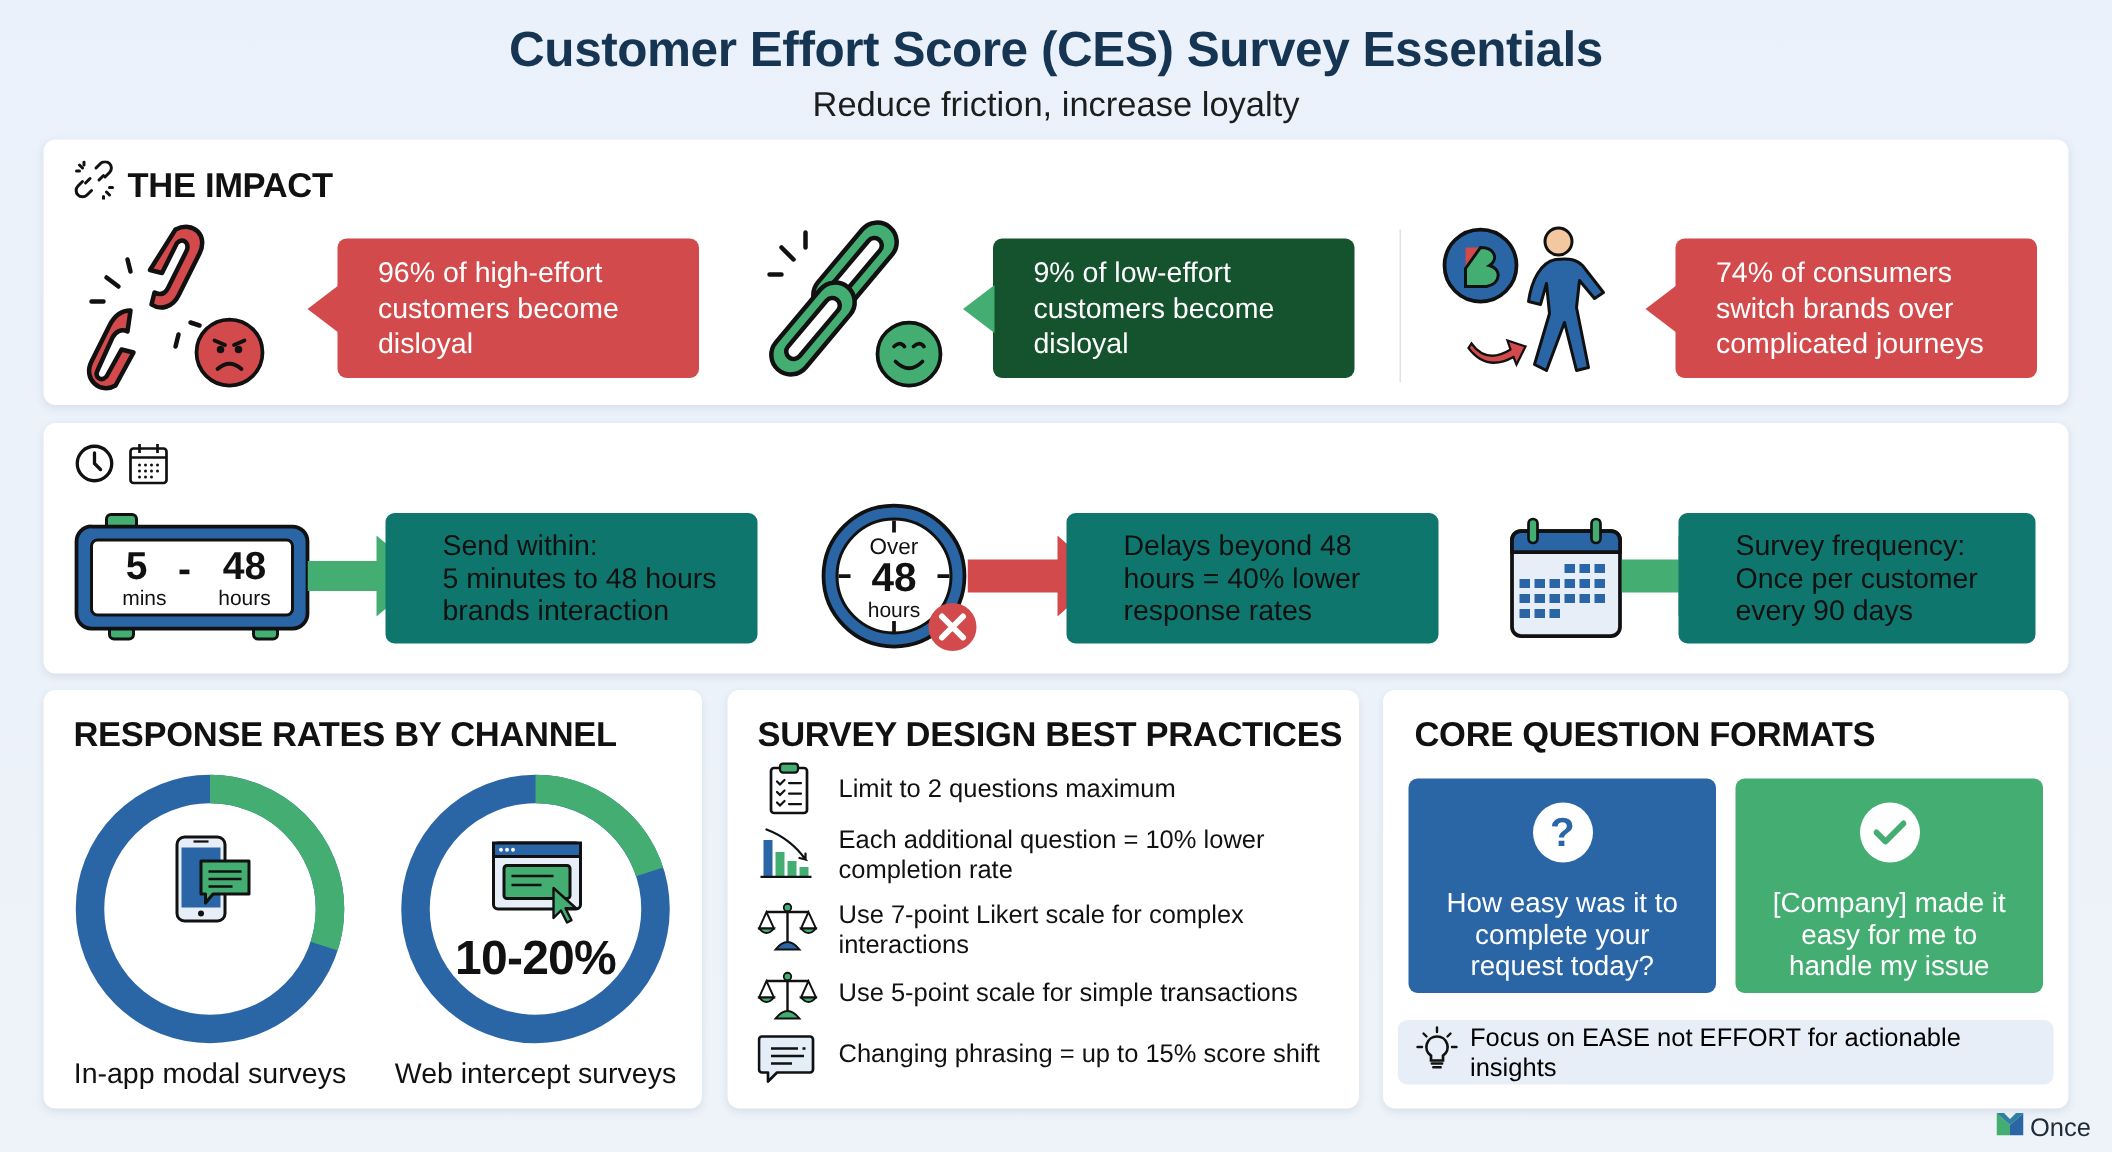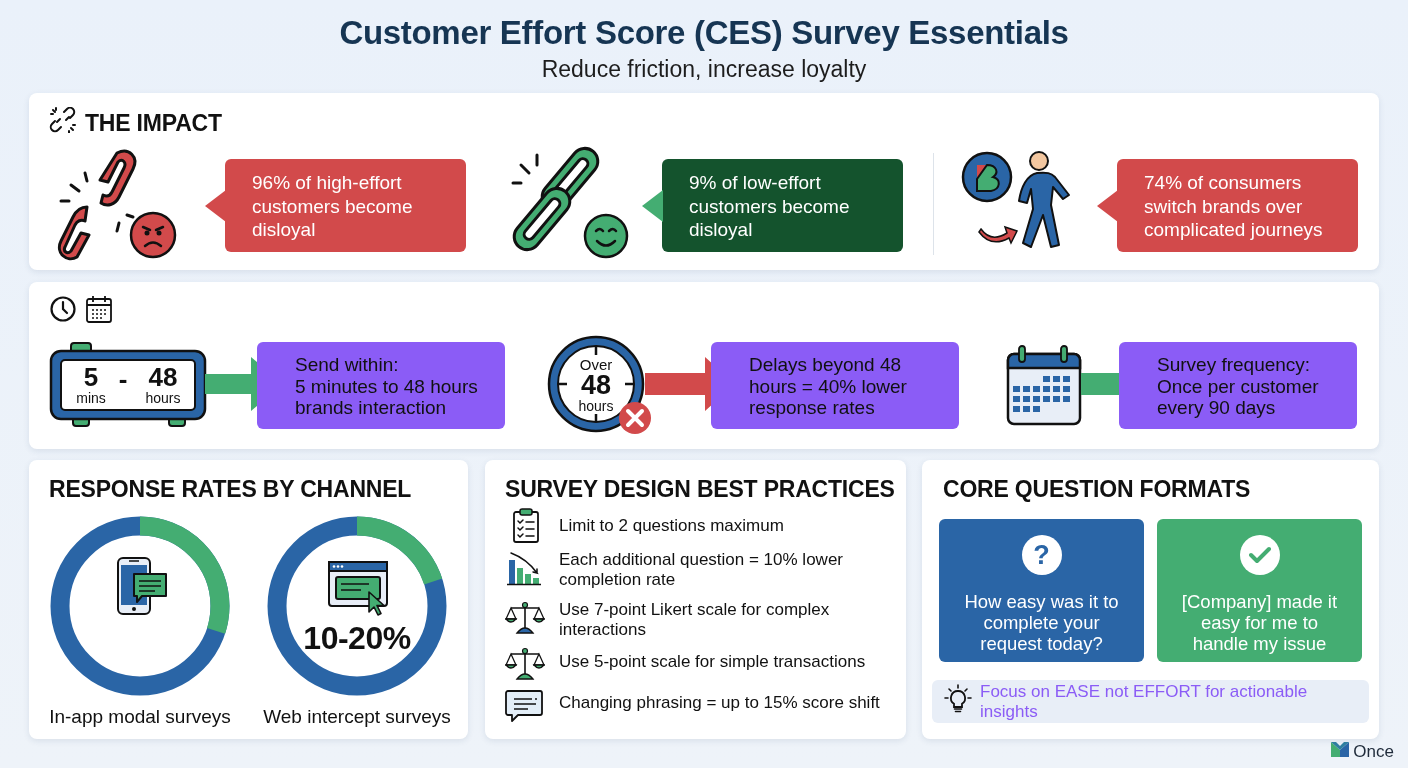--- a/index.html
+++ b/index.html
@@ -34,21 +34,21 @@
   .bubble::before {
     content: ""; position: absolute; left: -20px; top: 50%;
     transform: translateY(-50%);
     border-top: 16px solid transparent; border-bottom: 16px solid transparent;
     border-right: 21px solid var(--c);
   }
   .bubble.red { background: #d24a4b; --c: #d24a4b; }
   .bubble.green { background: #14532d; --c: #44ad72; }
   .vdivider { position: absolute; width: 1px; background: #dde3ea; }
   .infobox {
-    position: absolute; background: #8b5cf6; border-radius: 6px;
+    position: absolute; background: #0f766e; border-radius: 6px;
     font-size: 19px; line-height: 21.5px; color: #111;
     padding: 12px 12px 12px 38px;
   }
   .arrow { position: absolute; }
   .donut-wrap { position: absolute; width: 180px; height: 180px; }
   .donut-label { position: absolute; font-size: 19px; color: #111; text-align: center; }
   .donut-value {
     position: absolute; width: 100%; text-align: center;
     font-size: 32px; font-weight: bold; color: #111; letter-spacing: -0.5px;
   }
@@ -59,21 +59,21 @@
     position: absolute; border-radius: 6px; color: #fff; text-align: center;
     font-size: 18.5px; line-height: 21px; padding: 0 14px;
   }
   .qcard .qicon {
     width: 40px; height: 40px; border-radius: 50%; background: #fff;
     margin: 16px auto 16px auto; display: flex; align-items: center; justify-content: center;
   }
   .tip {
     position: absolute; background: #e8eef7; border-radius: 6px;
     display: flex; align-items: center; gap: 8px; padding: 0 12px;
-    font-size: 17px; color: #8b5cf6;
+    font-size: 17px; color: #000000;
   }
   .brand {
     position: absolute; right: 14px; bottom: 6px; display: flex; align-items: center; gap: 4px;
     font-size: 17px; color: #1f2b3a;
   }
 </style>
 </head>
 <body>
 
 <div class="title">Customer Effort Score (CES) Survey Essentials</div>
@@ -182,21 +182,21 @@
 
   <div style="position:absolute; left:20px; top:60px; width:160px; height:88px;">
     <svg width="160" height="88" viewBox="0 0 160 88" style="position:absolute; left:0; top:0;">
       <rect x="22" y="1" width="20" height="10" rx="3" fill="#44ad72" stroke="#111" stroke-width="2"></rect>
       <rect x="24" y="74" width="16" height="10" rx="3" fill="#44ad72" stroke="#111" stroke-width="2"></rect>
       <rect x="120" y="74" width="16" height="10" rx="3" fill="#44ad72" stroke="#111" stroke-width="2"></rect>
       <rect x="2" y="9" width="154" height="68" rx="10" fill="#2a65a6" stroke="#111" stroke-width="2.5"></rect>
       <rect x="12" y="18" width="134" height="50" rx="4" fill="#fff" stroke="#111" stroke-width="2"></rect>
     </svg>
     <div style="position:absolute; left:30px; top:20px; width:24px; text-align:center; font-size:26px; font-weight:bold;">5</div>
-    <div style="position:absolute; left:22px; top:48px; width:40px; text-align:center; font-size:14px;">mins</div>
+    <div style="position:absolute; left:22px; top:48px; width:40px; text-align:right; font-size:14px;">mins</div>
     <div style="position:absolute; left:67px; top:22px; width:14px; text-align:center; font-size:26px; font-weight:bold;">-</div>
     <div style="position:absolute; left:92px; top:20px; width:44px; text-align:center; font-size:26px; font-weight:bold;">48</div>
     <div style="position:absolute; left:90px; top:48px; width:48px; text-align:center; font-size:14px;">hours</div>
   </div>
   <svg class="arrow" style="left:176px; top:75px;" width="80" height="54" viewBox="0 0 80 54">
       <path d="M0 17 h46 v-17 l32 27 l-32 27 v-17 h-46 z" fill="#44ad72"></path>
     </svg>
   <div class="infobox" style="left:228px; top:60px; width:248px; height:87px;">
     <div>Send within:</div>
     <div>5 minutes to 48 hours</div>

